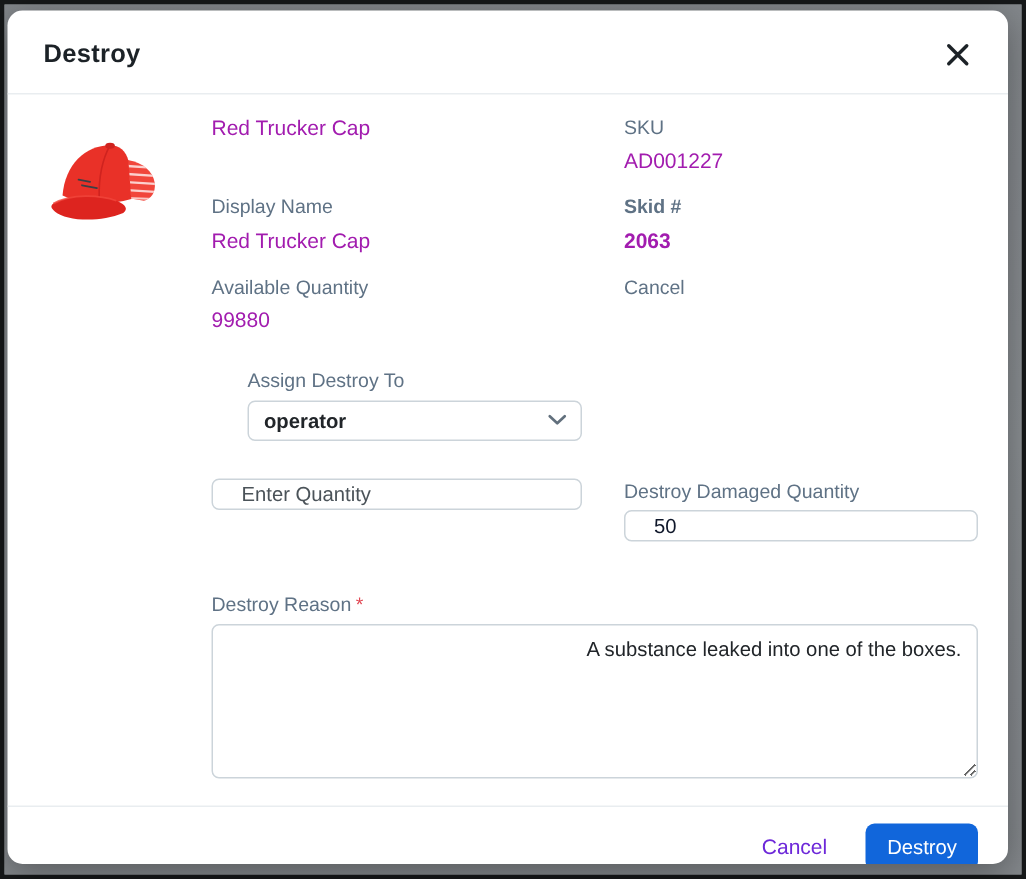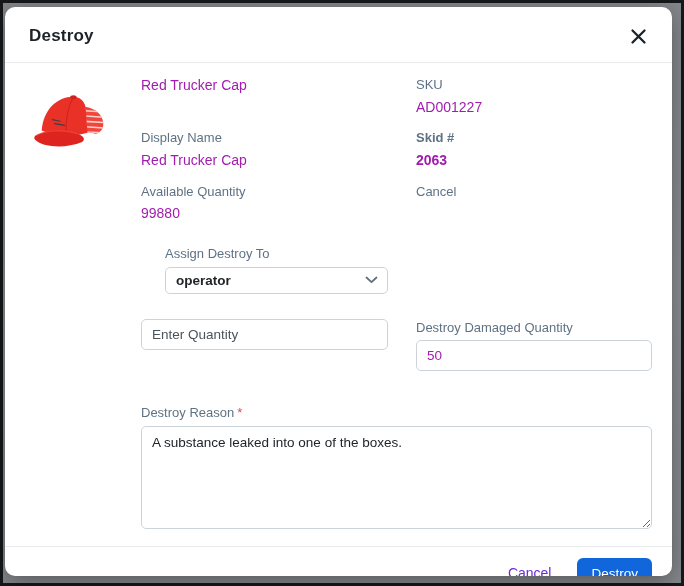--- a/index.html
+++ b/index.html
@@ -106,46 +106,47 @@
     cursor: pointer;
   }
   .select-chevron {
     position: absolute;
     right: 10px; top: 50%;
     transform: translateY(-50%);
     pointer-events: none;
     display: flex;
   }
   input.text-input {
-    height: 31px;
+    height: 21px;
     border: 1px solid #ccd4da;
     border-radius: 5px;
-    padding: 0 10px;
-    font-family: "Liberation Sans", "DejaVu Sans", sans-serif;
-    font-size: 13.5px;
-    color: #a21caf;
+    padding: 0 19px;
+    font-family: "Liberation Sans", "DejaVu Sans", sans-serif;
+    font-size: 13.5px;
+    color: #0f172a;
     background: #fff;
     outline: none;
   }
   input.text-input::placeholder { color: #4b5359; opacity: 1; }
   .input-good { width: calc(100% - 28px); }
   .input-damaged { width: 100%; }
   .required-star { color: #e14955; margin-left: 3px; }
   textarea.reason-textarea {
     width: 100%;
     height: 103px;
     border: 1px solid #ccd4da;
     border-radius: 5px;
     padding: 7px 10px;
     font-family: "Liberation Sans", "DejaVu Sans", sans-serif;
     font-size: 13.5px;
     color: #212529;
     resize: both;
     outline: none;
     line-height: 1.4;
+    text-align: right;
   }
   .modal-footer {
     flex: 0 0 auto;
     border-top: 1px solid #e9edf0;
     padding: 11px 20px 12px;
     display: flex;
     align-items: center;
     justify-content: flex-end;
   }
   .cancel-link {

